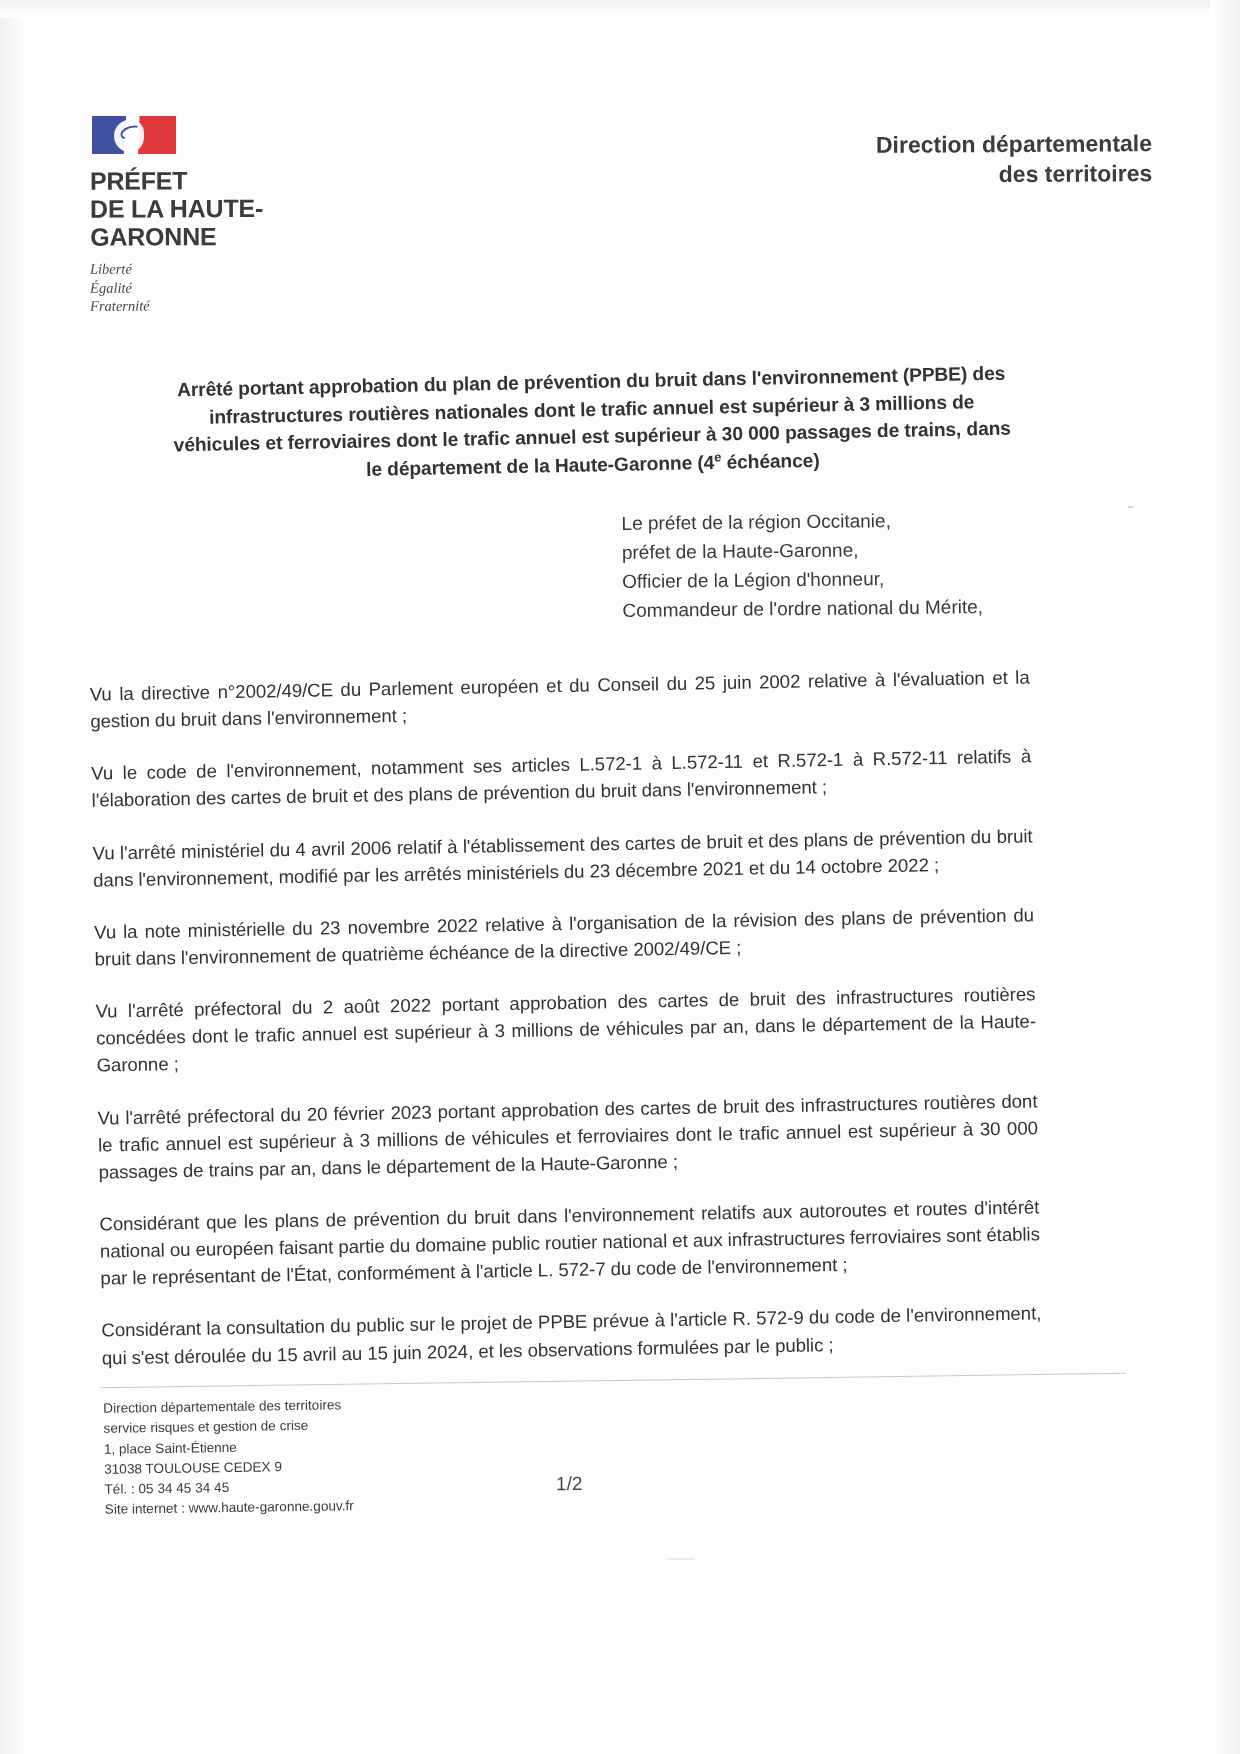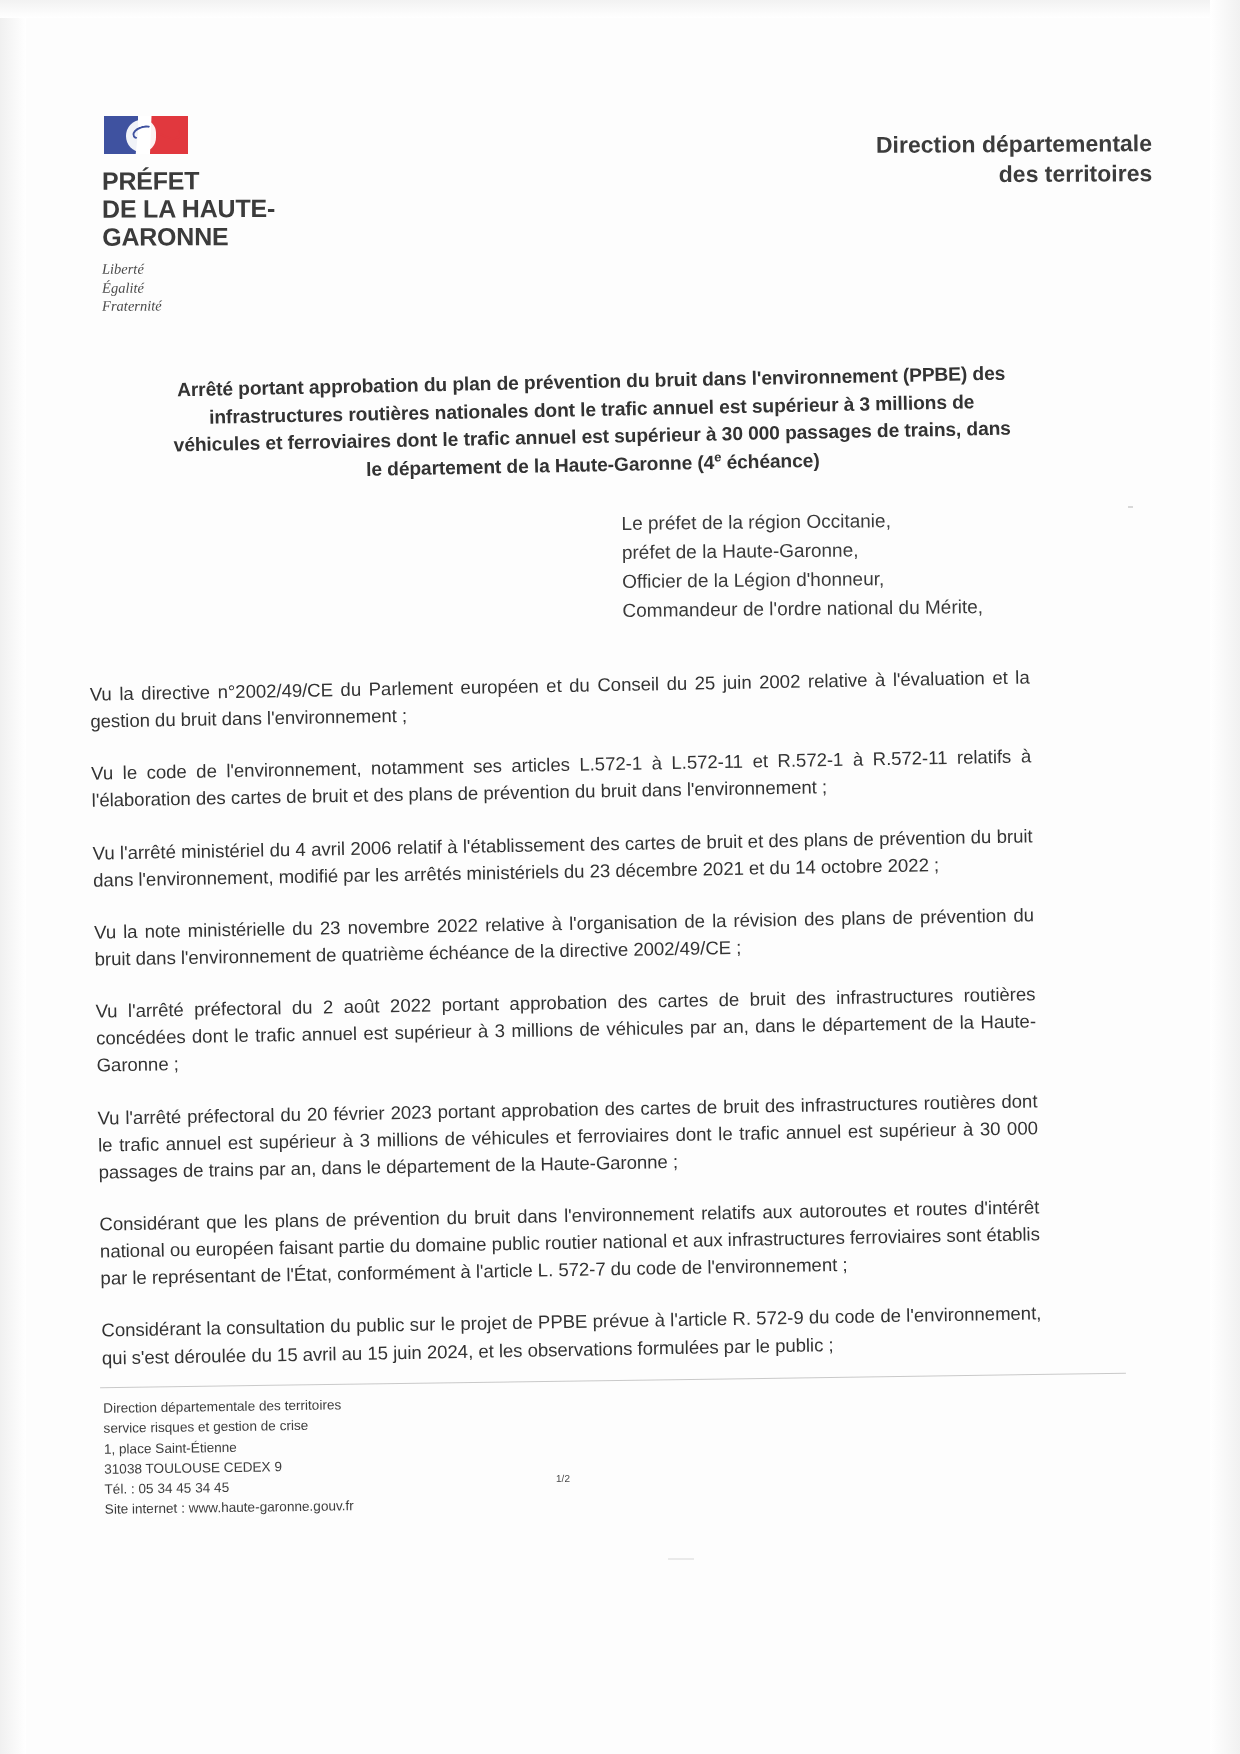--- a/index.html
+++ b/index.html
@@ -36,21 +36,21 @@
   }
   .speck {
     position: absolute;
     background: #d8d8d8;
     pointer-events: none;
   }
 
   
   .logo-block {
     position: absolute;
-    left: 102px;
+    left: 90px;
     top: 112px;
     width: 320px;
   }
   .marianne {
     width: 92px;
     height: 46px;
     position: relative;
     margin-bottom: 8px;
   }
   .marianne .flag-blue {
@@ -183,21 +183,21 @@
     top: 1380px;
     width: 1026px;
     height: 1px;
     background: #c9c9c9;
     transform: rotate(-0.8deg);
   }
   .page-number {
     position: absolute;
     left: 556px;
     top: 1473px;
-    font-size: 10px;
+    font-size: 19px;
     color: #4a4a4a;
     transform: rotate(-0.7deg);
   }
 </style>
 </head>
 <body>
 
 <div class="page">
 
   <div class="scan-edge-left"></div>

